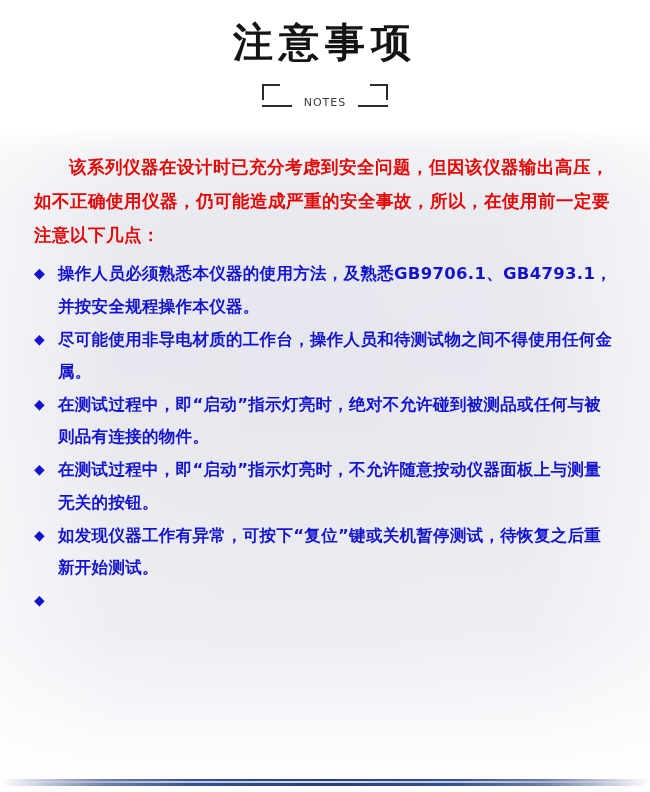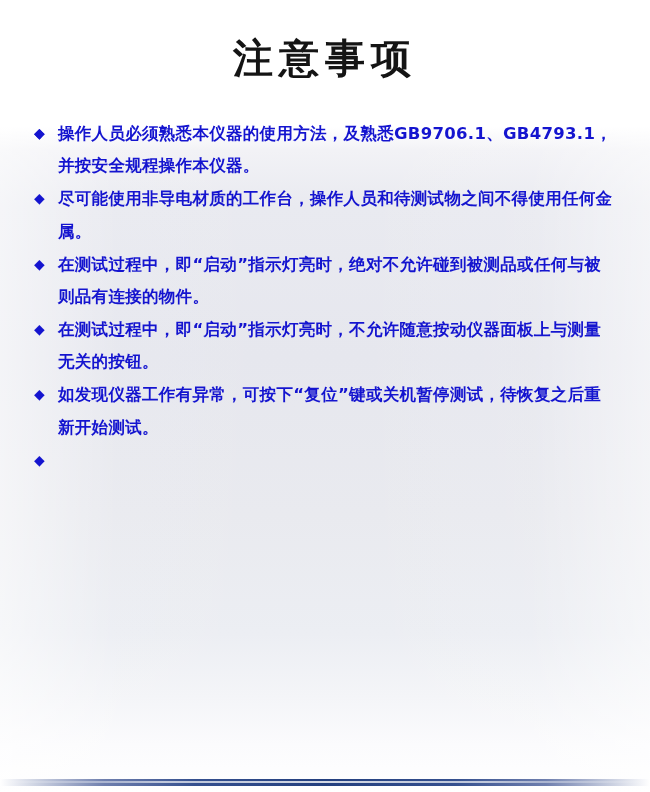--- a/index.html
+++ b/index.html
@@ -40,21 +40,21 @@
         rgba(255,255,255,0.55) 0%,
         rgba(255,255,255,0.05) 18%,
         rgba(255,255,255,0.0) 50%,
         rgba(255,255,255,0.08) 82%,
         rgba(255,255,255,0.5) 100%);
     pointer-events: none;
   }
 
   .header {
     position: relative;
-    padding-top: 34px;
+    padding-top: 18px;
     text-align: center;
     z-index: 2;
   }
   .title {
     font-family: "DejaVu Sans", "Liberation Sans", sans-serif;
     font-size: 40px;
     font-weight: bold;
     letter-spacing: 6px;
     color: #141414;
     line-height: 1.2;
@@ -176,23 +176,33 @@
         rgba(255,255,255,0) 100%);
   }
 </style>
 </head>
 <body>
 
 <div class="page">
 
   <div class="header">
     <div class="title">注意事项</div>
+    <div class="notes-wrap">
+      <div class="notes-bracket">
+        <span class="corner tl"></span>
+        <span class="corner tr"></span>
+        <span class="line-left"></span>
+        <span class="line-right"></span>
+        <span class="notes-text">NOTES</span>
+      </div>
+    </div>
   </div>
 
   <div class="body-block">
+    <p class="intro">该系列仪器在设计时已充分考虑到安全问题，但因该仪器输出高压，如不正确使用仪器，仍可能造成严重的安全事故，所以，在使用前一定要注意以下几点：</p>
 
     <ul class="bullet-list">
       <li class="bullet-item">
         <span class="diamond">◆</span>
       </li>
       <li class="bullet-item">
         <span class="diamond">◆</span>
         <span>操作人员必须熟悉本仪器的使用方法，及熟悉GB9706.1、GB4793.1，并按安全规程操作本仪器。</span>
       </li>
       <li class="bullet-item">

